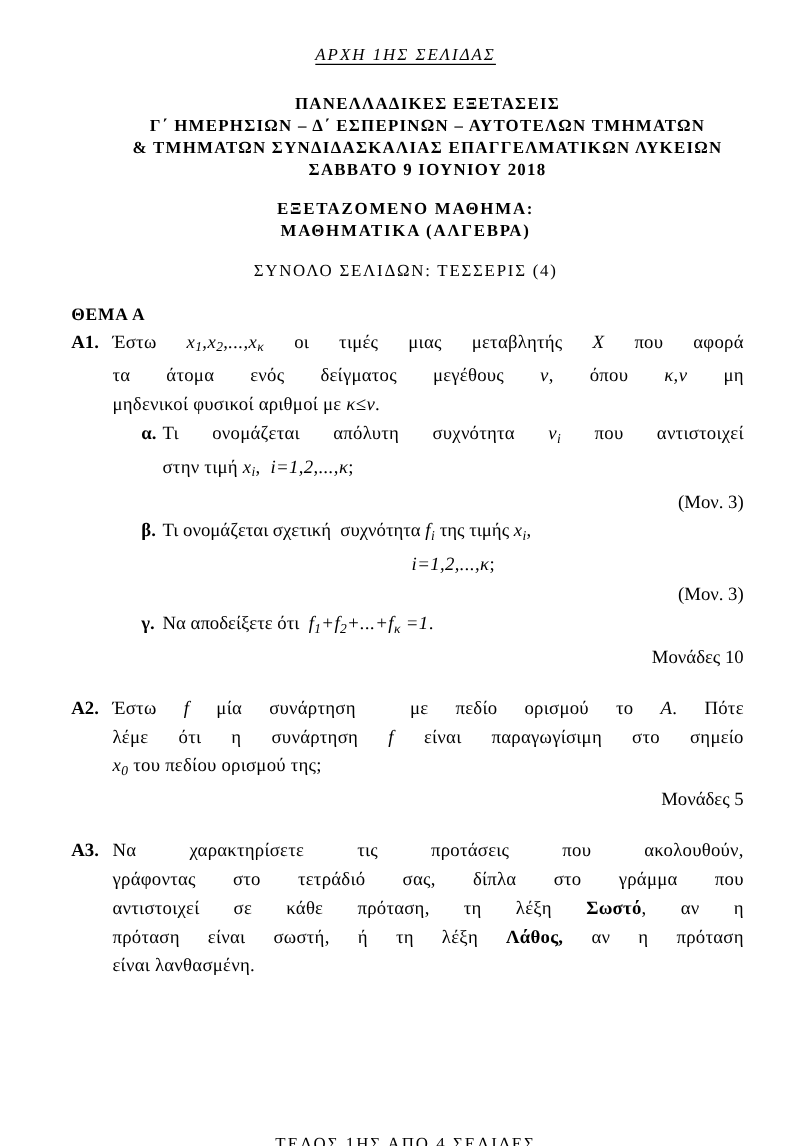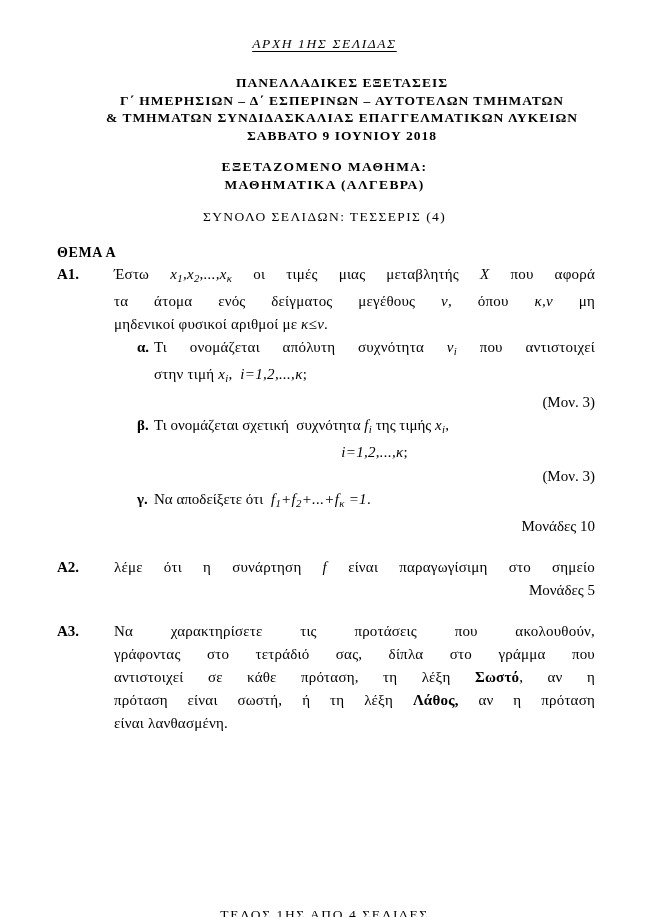--- a/index.html
+++ b/index.html
@@ -77,21 +77,20 @@
     font-weight: bold;
     font-size: 14px;
     letter-spacing: 0.6px;
     margin-bottom: 2px;
   }
 
   .qrow {
     display: flex;
     align-items: flex-start;
     margin-top: 2px;
-    gap: 24px;
   }
   .qlabel {
     font-weight: bold;
     font-size: 15px;
     width: 33px;
     flex: 0 0 33px;
     line-height: 23px;
   }
   .qbody {
     flex: 1 1 auto;
@@ -239,21 +238,23 @@
 
         <div class="monades">Μονάδες 10</div>
       </div>
     </div>
 
     <div class="gap-m"></div>
 
     <div class="qrow">
       <div class="qlabel">Α2.</div>
       <div class="qbody">
+        <p class="just">Έστω <i class="m">f</i> μία συνάρτηση&nbsp; με πεδίο ορισμού το <i class="m">A</i>. Πότε</p>
         <p class="just">λέμε ότι η συνάρτηση <i class="m">f</i> είναι παραγωγίσιμη στο σημείο</p>
+        <p class="just lastline"><i class="m">x<sub class="m">0</sub></i> του πεδίου ορισμού της;</p>
         <div class="monades">Μονάδες 5</div>
       </div>
     </div>
 
     <div class="gap-m"></div>
 
     <div class="qrow">
       <div class="qlabel">Α3.</div>
       <div class="qbody">
         <p class="just">Να χαρακτηρίσετε τις προτάσεις που ακολουθούν,</p>

